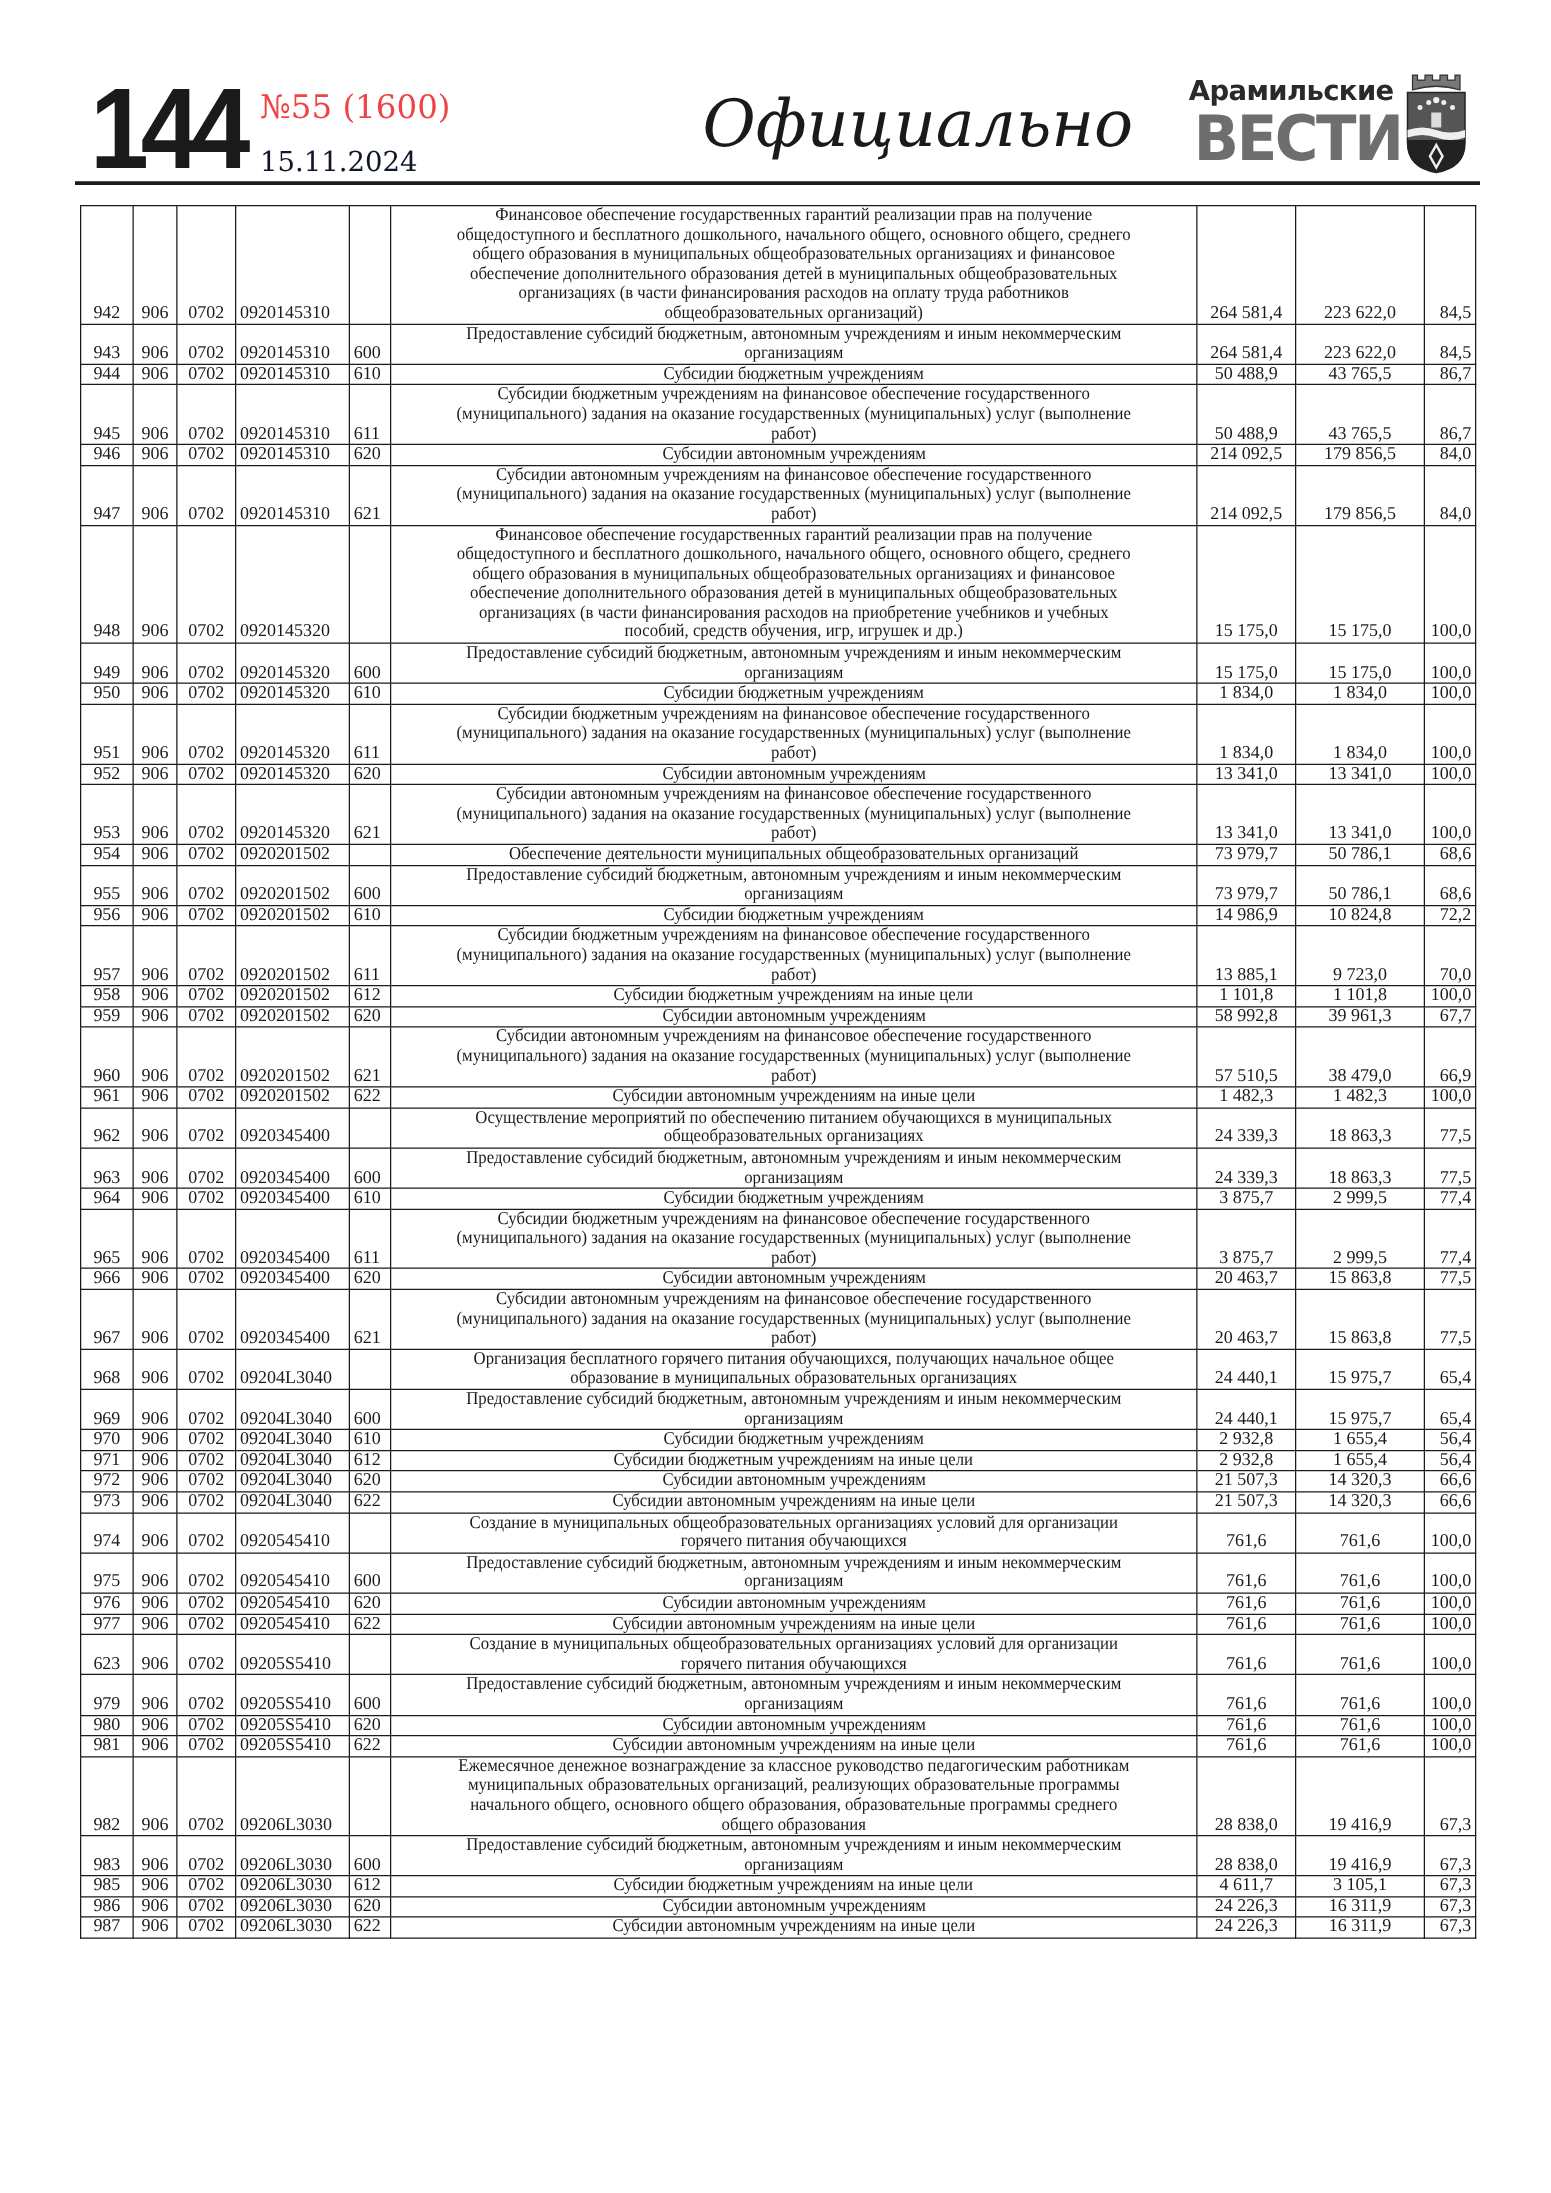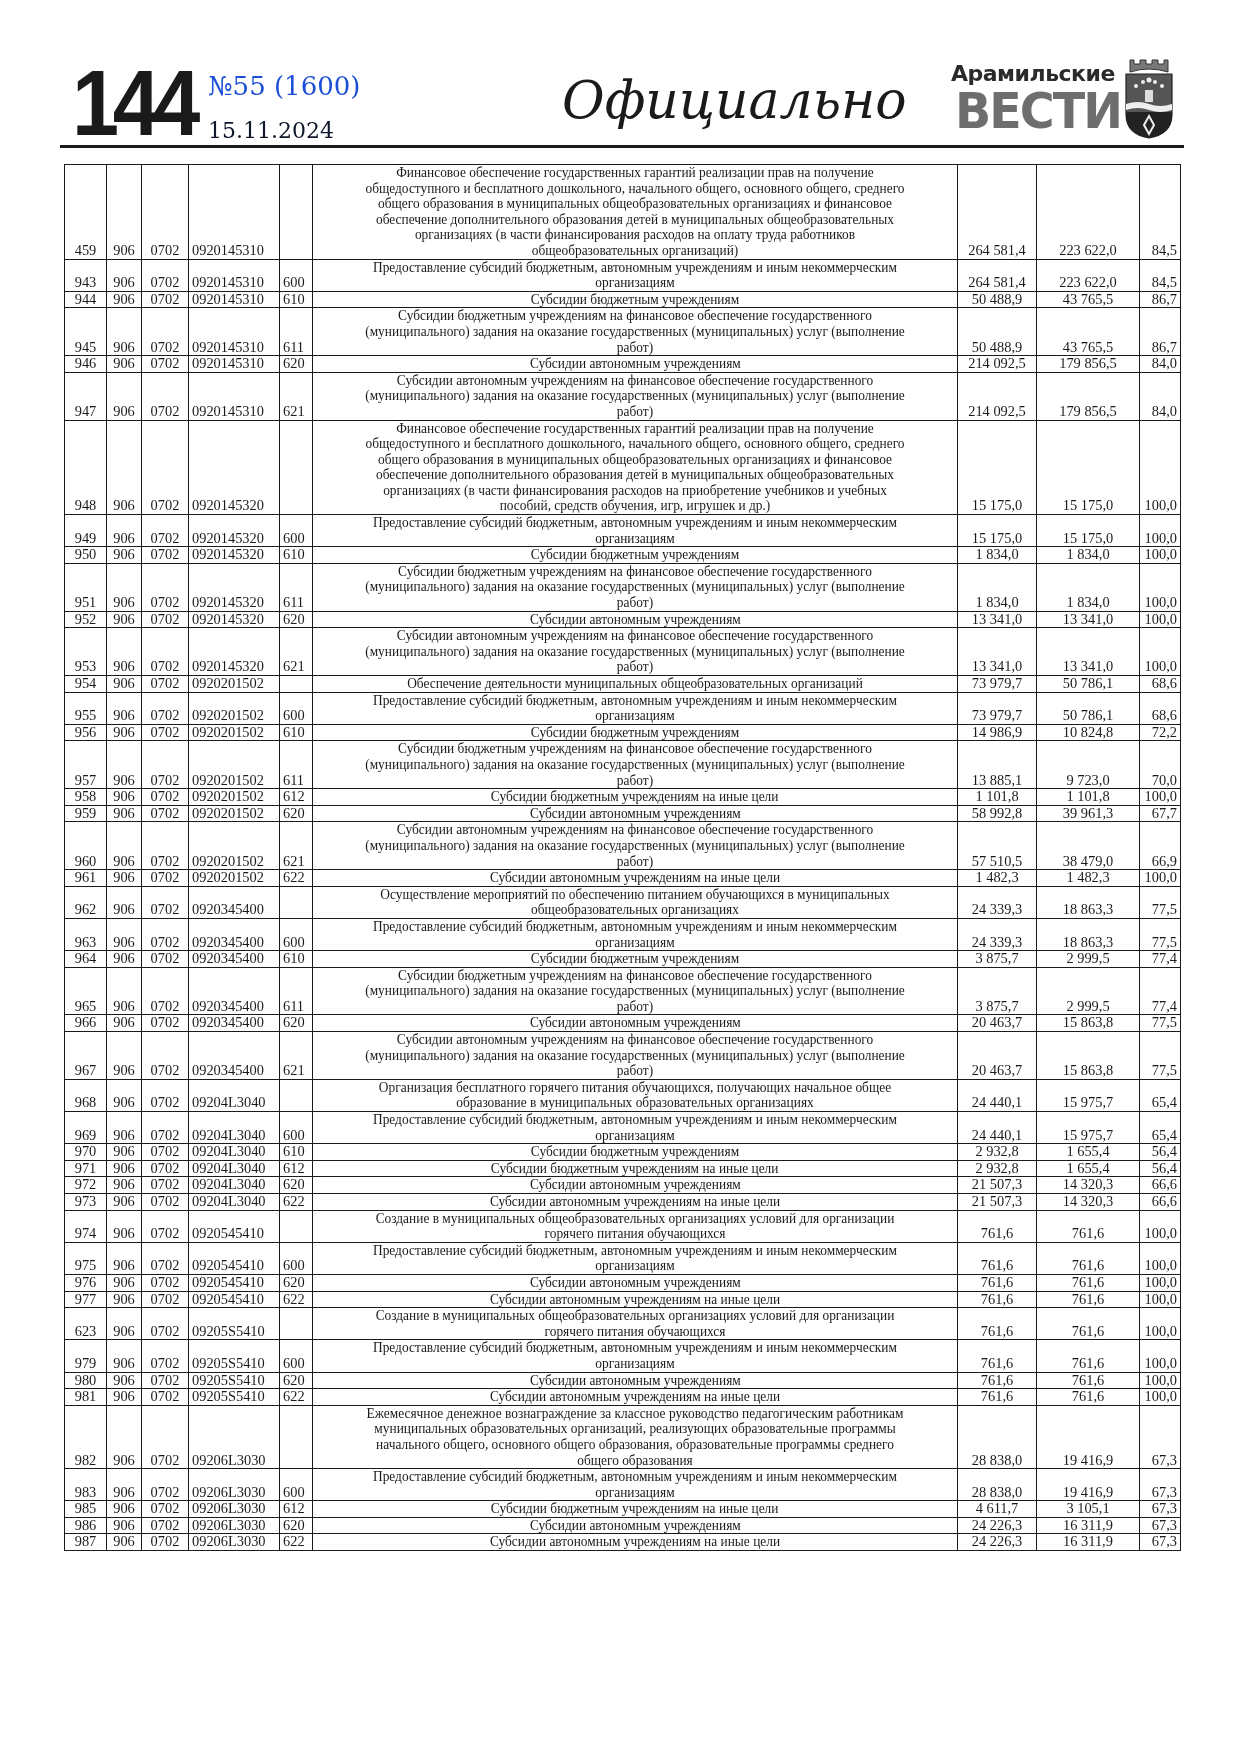--- a/index.html
+++ b/index.html
@@ -1,19 +1,19 @@
 <!DOCTYPE html>
 <html><head>
 <meta charset="utf-8">
 <style>
   html, body { margin: 0; padding: 0; background: #ffffff; }
   body { width: 1241px; height: 1754px; position: relative; overflow: hidden; color: #1a1a1a; }
   .header { position: absolute; left: 66px; top: 50px; width: 1118px; height: 96px; }
   .page-number { position: absolute; left: 6px; top: 8px; font-family: "Liberation Sans", sans-serif; font-weight: bold; font-size: 92px; line-height: 90px; letter-spacing: -7px; color: #1a1a1a; transform: scaleX(0.92); transform-origin: left; }
-  .issue { position: absolute; left: 142px; top: 22px; font-family: "DejaVu Serif", serif; font-size: 26px; line-height: 28px; color: #1d4ed8; }
+  .issue { position: absolute; left: 142px; top: 22px; font-family: "DejaVu Serif", serif; font-size: 26px; line-height: 28px; color: #ef4444; }
   .date { position: absolute; left: 142px; top: 67px; font-family: "DejaVu Serif", serif; font-size: 22px; line-height: 28px; color: #0f172a; }
   .section-title { position: absolute; left: 496px; top: 20px; font-family: "DejaVu Serif", serif; font-style: italic; font-size: 52px; line-height: 60px; color: #1a1a1a; }
   .brand { position: absolute; left: 885px; top: 12px; width: 160px; text-align: right; }
   .brand-small { font-family: "DejaVu Sans", sans-serif; font-weight: bold; font-size: 22px; line-height: 24px; color: #2a2a2a; letter-spacing: -0.5px; }
   .brand-big { font-family: "DejaVu Sans", sans-serif; font-weight: bold; font-size: 50px; line-height: 50px; color: #6e6e6e; letter-spacing: -2px; transform: scaleX(0.95); }
   .crest { position: absolute; left: 1050px; top: 6px; width: 66px; height: 84px; }
   .rule { position: absolute; left: 60px; top: 145px; width: 1124px; height: 3px; background: #1a1a1a; }
 
   table.budget { position: absolute; left: 64px; top: 164px; width: 1117px; border-collapse: collapse; font-family: "Liberation Serif", serif; font-size: 14.4px; line-height: 15.6px; color: #1a1a1a; }
   table.budget td { border: 1px solid #1a1a1a; padding: 0 3px; vertical-align: bottom; }
@@ -52,21 +52,21 @@
     <path d="M10 48 Q22 44 33 48 Q44 52 56 48 L56 54 Q44 58 33 54 Q22 50 10 54 Z" fill="#eee"></path>
     <path d="M10 56 L56 56 L56 60 Q56 78 33 82 Q10 78 10 60 Z" fill="#222"></path>
     <path d="M33 60 L38 69 L33 78 L28 69 Z" fill="none" stroke="#eee" stroke-width="2"></path>
   </svg>
 </div>
 <div class="rule"></div>
 
 <table class="budget">
   <tbody id="tbody">
       <tr>
-        <td class="c-num">459</td>
+        <td class="c-num">942</td>
         <td class="c-grbs">906</td>
         <td class="c-sec">0702</td>
         <td class="c-tgt">0920145310</td>
         <td class="c-vr"></td>
         <td class="c-name"><span class="name-text">Финансовое обеспечение государственных гарантий реализации прав на получение общедоступного и бесплатного дошкольного, начального общего, основного общего, среднего общего образования в муниципальных общеобразовательных организациях и финансовое обеспечение дополнительного образования детей в муниципальных общеобразовательных организациях (в части финансирования расходов на оплату труда работников общеобразовательных организаций)</span></td>
         <td class="c-plan">264 581,4</td>
         <td class="c-fact">223 622,0</td>
         <td class="c-pct">84,5</td>
       </tr>
       <tr>

